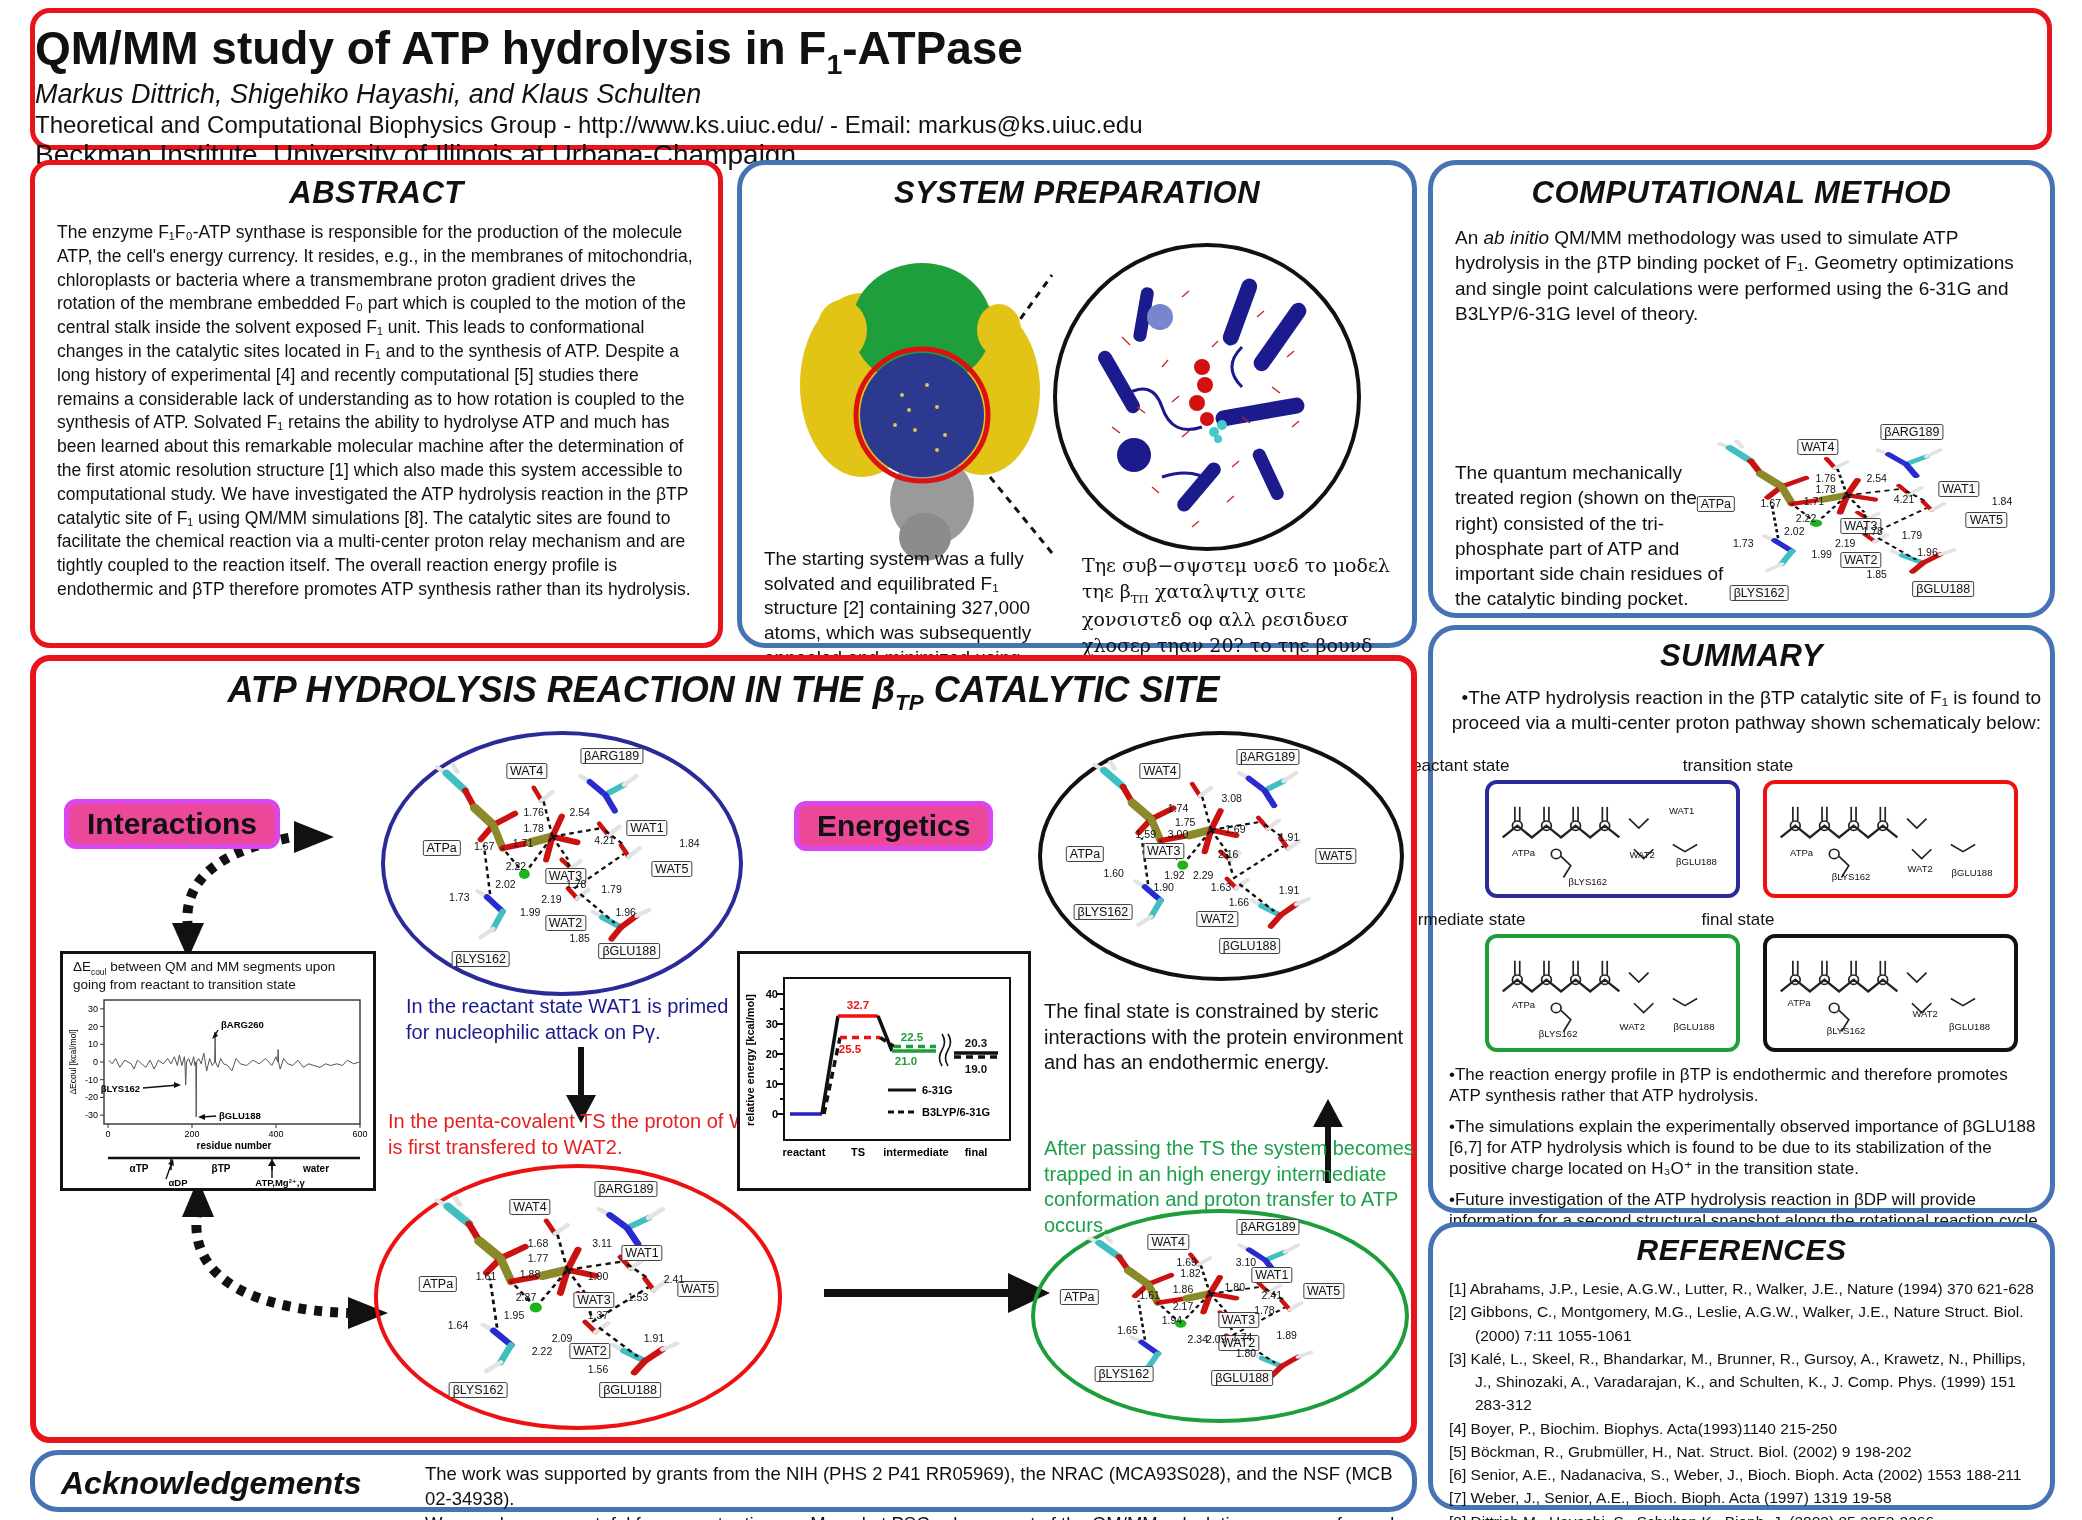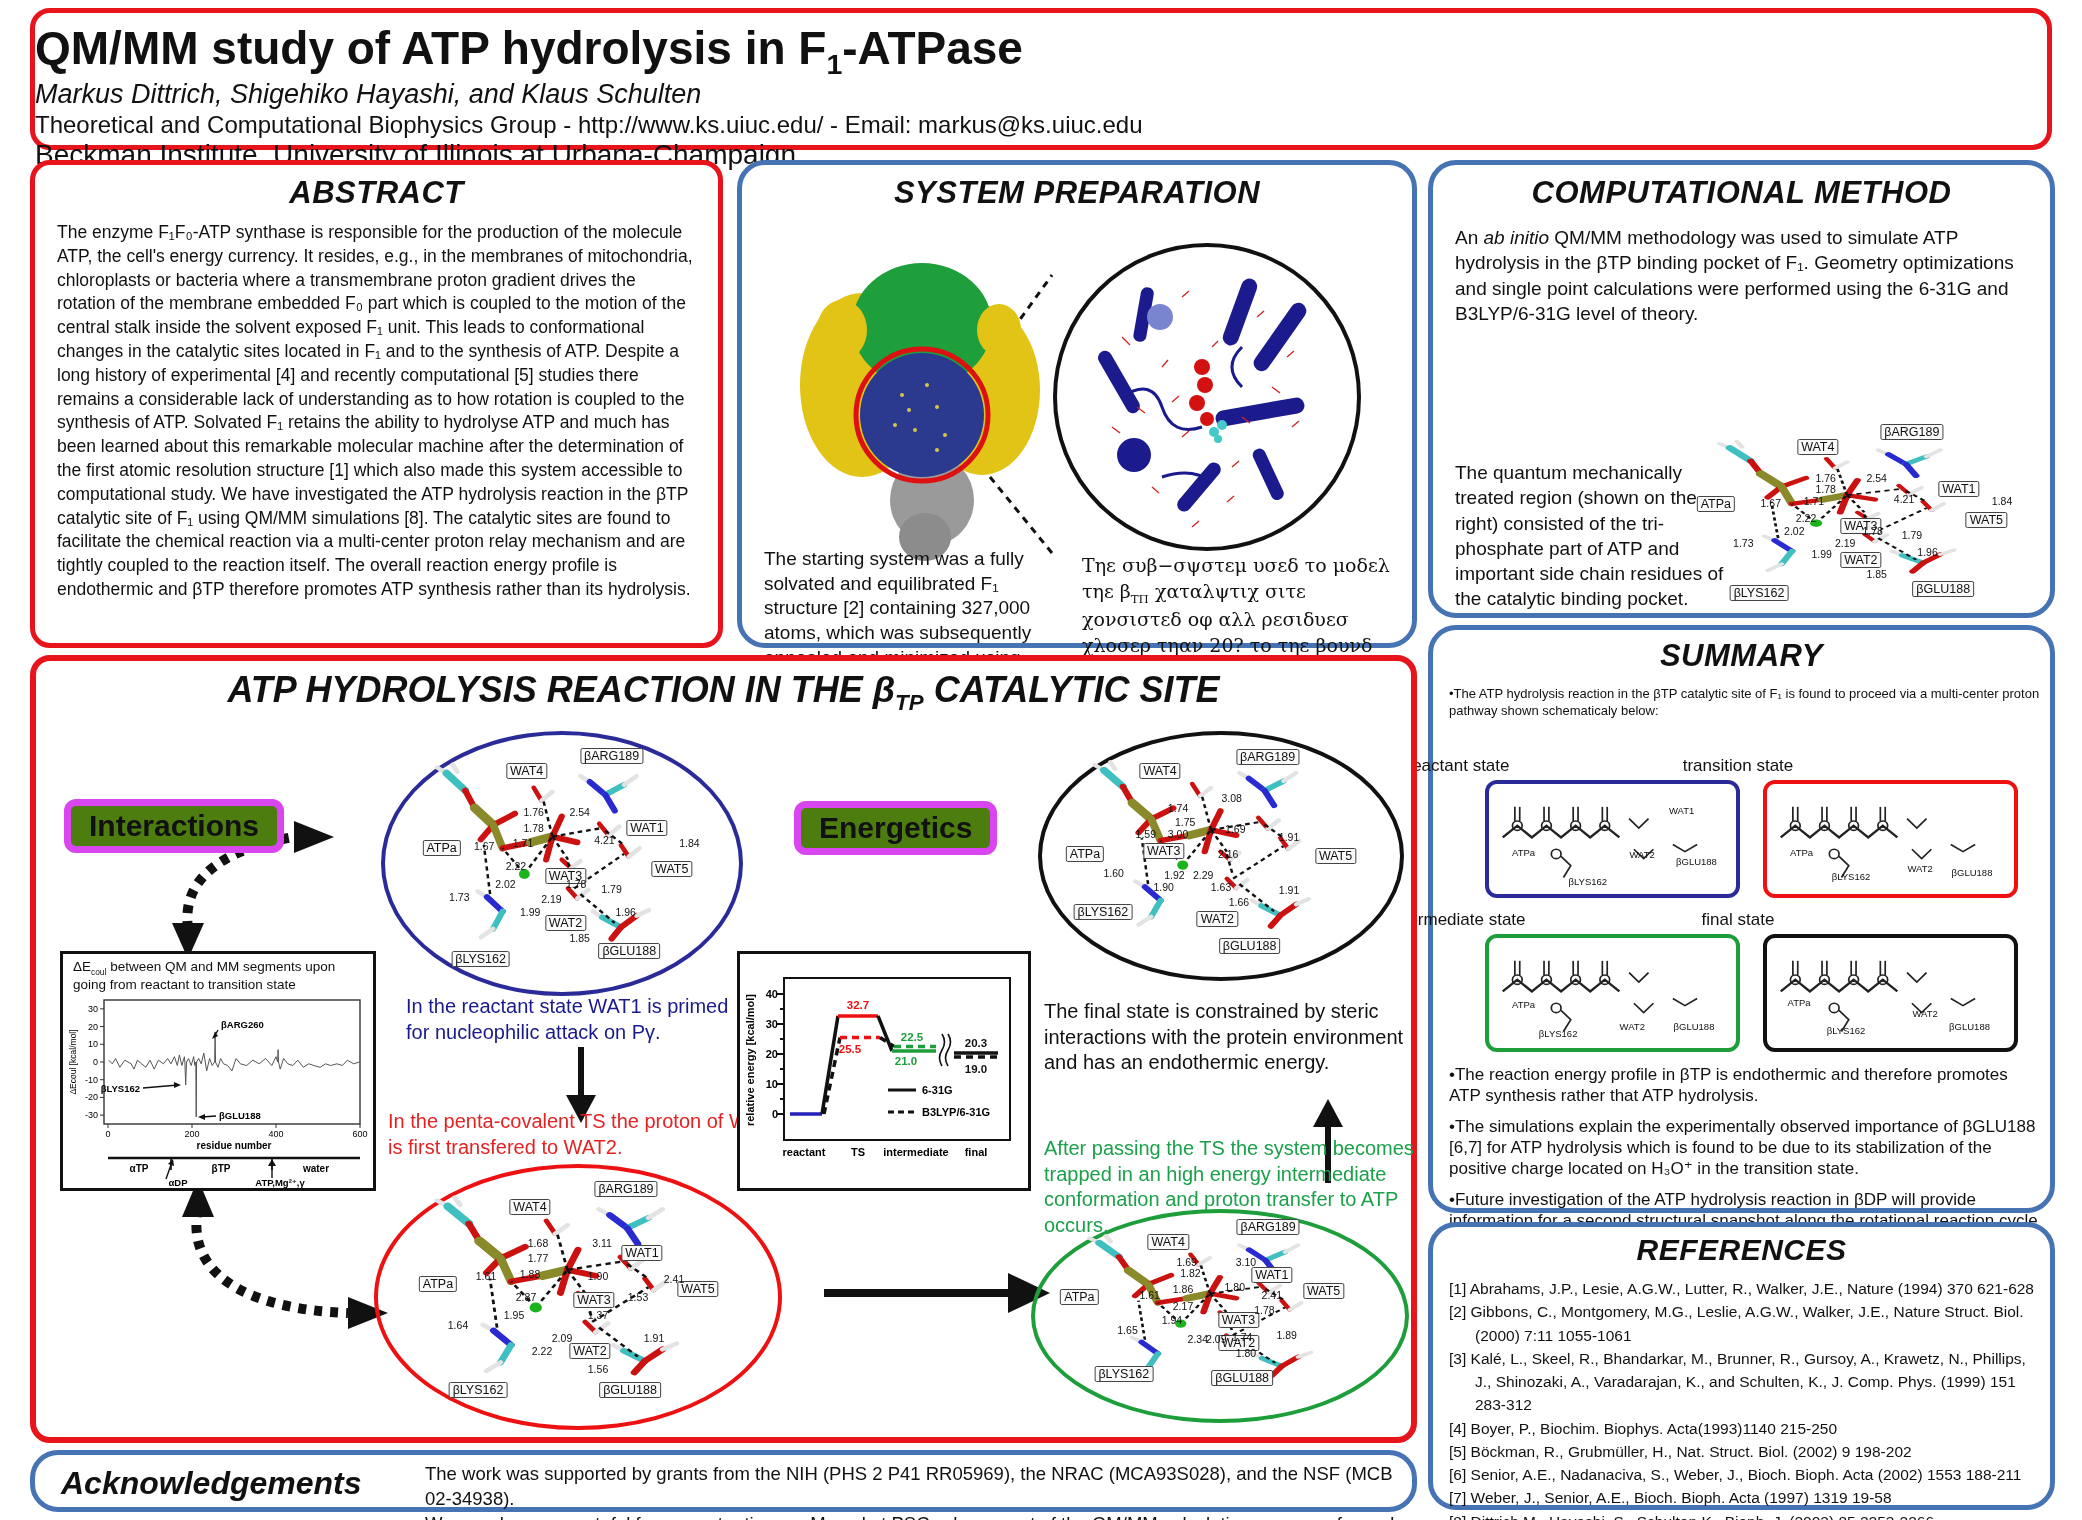--- a/index.html
+++ b/index.html
@@ -2,21 +2,21 @@
 <html><head>
 <meta charset="utf-8">
 <style>
   html,body{margin:0;padding:0;background:#fff;}
   body{width:2082px;height:1520px;position:relative;font-family:"Liberation Sans","DejaVu Sans",sans-serif;color:#111;}
   .box{position:absolute;background:#fff;box-sizing:border-box;}
   .rb{border:5px solid #e8141b;border-radius:20px;}
   .bb{border:5px solid #4673b3;border-radius:28px;}
   .sec-h{font-style:italic;font-weight:bold;font-size:31px;text-align:center;letter-spacing:.5px;}
   .body-txt{font-size:17.5px;line-height:1.36;}
-  .pill{position:absolute;border:7px solid #d946ef;border-radius:12px;background:#4d7c0f;font-weight:bold;font-size:30px;padding:3px 18px;}
+  .pill{position:absolute;border:5px solid #d946ef;border-radius:12px;background:#ec4899;font-weight:bold;font-size:30px;padding:3px 18px;}
   .ellipse{position:absolute;border-radius:50%;box-sizing:border-box;background:transparent;}
   .mol-wrap{position:absolute;inset:0;}
   .mol-art{position:absolute;left:6%;top:8%;width:88%;height:84%;}
   .mol-label{position:absolute;transform:translate(-50%,-50%);font-size:12.5px;border:1.4px solid #444;background:rgba(250,250,250,.95);padding:0 3px;white-space:nowrap;border-radius:2px;}
   .mol-d{position:absolute;transform:translate(-50%,-50%);font-size:10.5px;white-space:nowrap;}
   .mini-label{position:absolute;transform:translate(-50%,-50%);font-size:9.5px;white-space:nowrap;}
   .cap{position:absolute;font-size:20px;line-height:1.28;}
   .chartbox{position:absolute;border:3px solid #111;background:#fff;box-sizing:border-box;}
   .svgtxt{font-family:"Liberation Sans","DejaVu Sans",sans-serif;}
   .card{position:absolute;border:4px solid #000;border-radius:12px;background:#fff;box-sizing:border-box;}
@@ -238,21 +238,21 @@
         <span class="mol-d" style="left: 41%; top: 70%;">1.99</span>
         <span class="mol-d" style="left: 64%; top: 60%;">1.79</span>
         <span class="mol-d" style="left: 68%; top: 69%;">1.96</span>
         <span class="mol-d" style="left: 55%; top: 80%;">1.85</span>
       </div>
   </div>
 </div>
 
 <div class="box bb" style="left:1428px;top:625px;width:627px;height:588px;">
   <div class="sec-h" style="margin-top:8px;">SUMMARY</div>
-  <div style="position:absolute;left:16px;top:56px;width:592px;font-size:13px;line-height:1.3;">•The ATP hydrolysis reaction in the βTP catalytic site of F₁ is found to proceed via a multi-center proton pathway shown schematicaly below:</div>
+  <div style="position:absolute;left:16px;top:56px;width:592px;font-size:19px;line-height:1.3;text-align:right;">•The ATP hydrolysis reaction in the βTP catalytic site of F₁ is found to proceed via a multi-center proton pathway shown schematicaly below:</div>
   <div class="card-label" style="left:-130px;top:126px;width:310px;">reactant state</div>
   <div class="card-label" style="left:150px;top:126px;width:310px;">transition state</div>
   <div class="card" style="left: 52px; top: 150px; width: 255px; height: 118px; border-color: rgb(42, 42, 153);">
     <svg style="position:absolute;inset:4px;width:243px;height:106px;" preserveAspectRatio="none">
         <use href="#schemArt"></use>
       </svg>
     <div style="position:absolute;inset:0;">
         <span class="mini-label" style="left: 14%; top: 62%;">ATPa</span>
         <span class="mini-label" style="left: 40%; top: 88%;">βLYS162</span>
         <span class="mini-label" style="left: 78%; top: 24%;">WAT1</span>

